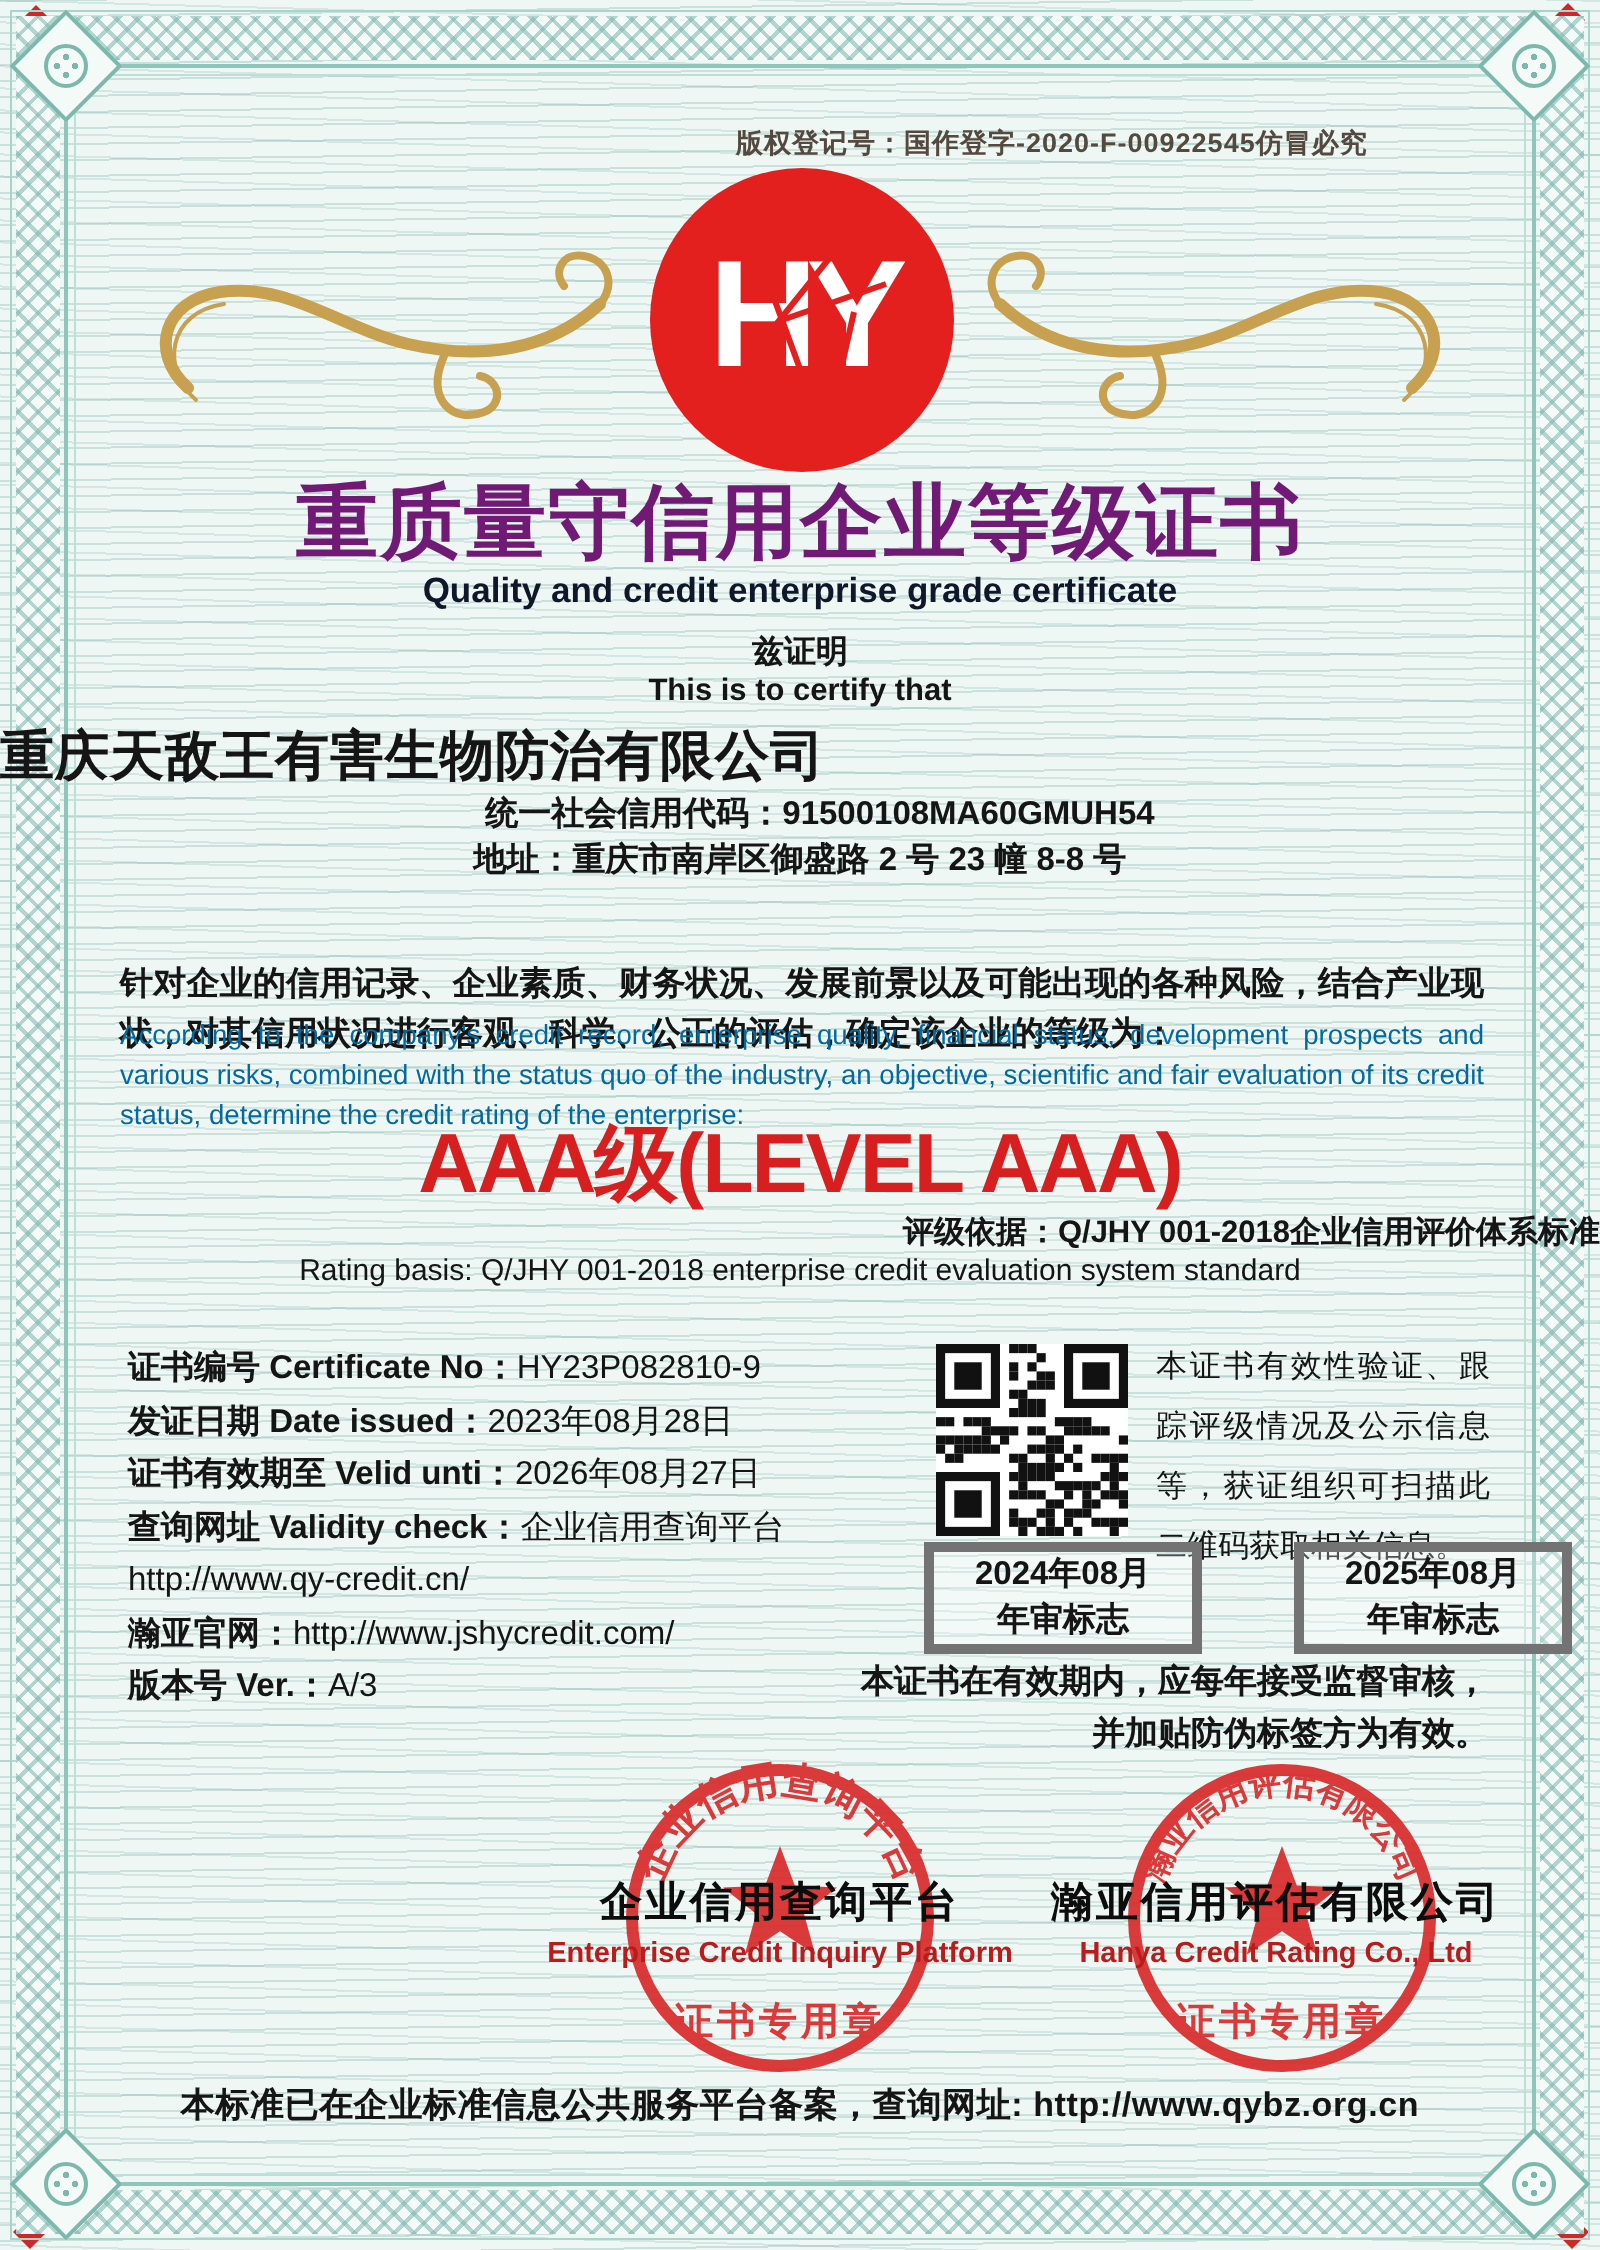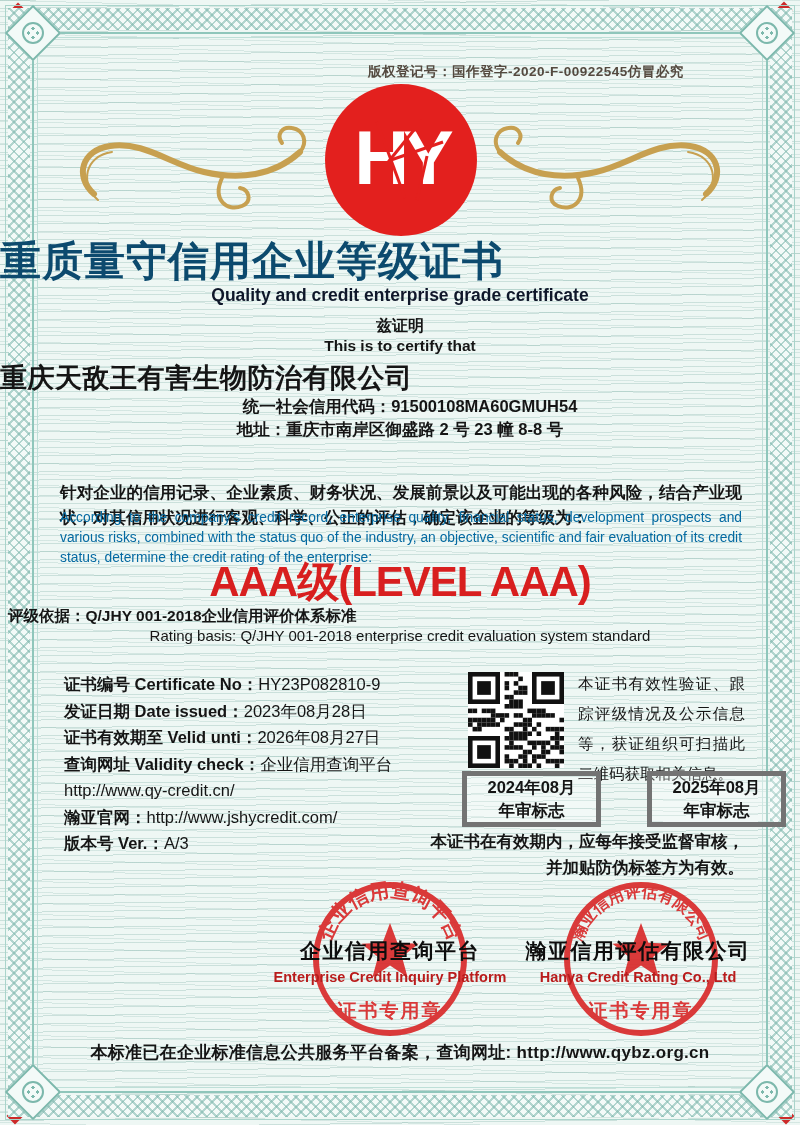--- a/index.html
+++ b/index.html
@@ -49,34 +49,34 @@
 
   .logo{left:325px;top:84px;width:152px;height:152px;border-radius:50%;background:#e3201e;
     display:flex;align-items:center;justify-content:center;}
   .logo-text{color:#fff;font-size:76px;font-weight:900;letter-spacing:-6px;line-height:1;
     transform:translateY(-2px);}
   .logo-cracks{position:absolute;inset:0;}
 
   .flourish{left:72px;top:116px;width:245px;height:100px;}
   .flourish.right{left:auto;right:72px;transform:scaleX(-1);}
 
-  .title{left:0;right:0;top:234px;text-align:left;font-size:41px;font-weight:700;letter-spacing:1px;color:#0c4a6e;}
+  .title{left:0;right:0;top:234px;text-align:center;font-size:41px;font-weight:700;letter-spacing:1px;color:#701a75;}
   .subtitle{left:0;right:0;top:285px;text-align:center;font-size:17.5px;font-weight:600;color:#0f172a;}
   .certify-zh{left:0;right:0;top:316px;text-align:center;font-size:16px;font-weight:600;}
   .certify-en{left:0;right:0;top:337px;text-align:center;font-size:15.5px;font-weight:600;}
 
   .company-name{left:0;right:0;top:360px;text-align:left;font-size:27px;font-weight:800;letter-spacing:.5px;}
   .company-code{left:0;right:0;top:396px;text-align:center;font-size:16.5px;font-weight:600;padding-left:20px;}
   .company-addr{left:0;right:0;top:419px;text-align:center;font-size:16.5px;font-weight:600;}
 
   .para-zh{left:60px;right:58px;top:480px;font-size:16.5px;font-weight:600;line-height:1.52;text-align:justify;}
   .para-en{left:60px;right:58px;top:508px;font-size:13.8px;font-weight:500;line-height:1.45;text-align:justify;color:#0369a1;}
 
   .grade{left:0;right:0;top:554px;text-align:center;font-size:42px;font-weight:800;color:#d81f1f;letter-spacing:-1px;}
-  .basis-zh{left:8px;right:0;top:606px;text-align:left;font-size:15.5px;font-weight:600;}
+  .basis-zh{left:8px;right:0;top:606px;text-align:right;font-size:15.5px;font-weight:600;}
   .basis-en{left:0;right:0;top:627px;text-align:center;font-size:15px;font-weight:500;}
 
   .details{left:64px;top:671px;width:390px;font-size:16.5px;font-weight:500;line-height:26.5px;white-space:nowrap;}
   .details .lbl{font-weight:600;}
 
   .qr{left:468px;top:672px;width:96px;height:96px;background:#fff;}
   .qr-note{left:578px;top:669px;width:167px;font-size:15.5px;font-weight:500;line-height:30px;text-align:justify;}
 
   .annual-box{top:771px;width:129px;height:46px;border:5px solid #737373;background:rgba(255,255,255,.25);
     display:flex;flex-direction:column;align-items:center;justify-content:center;gap:2px;

